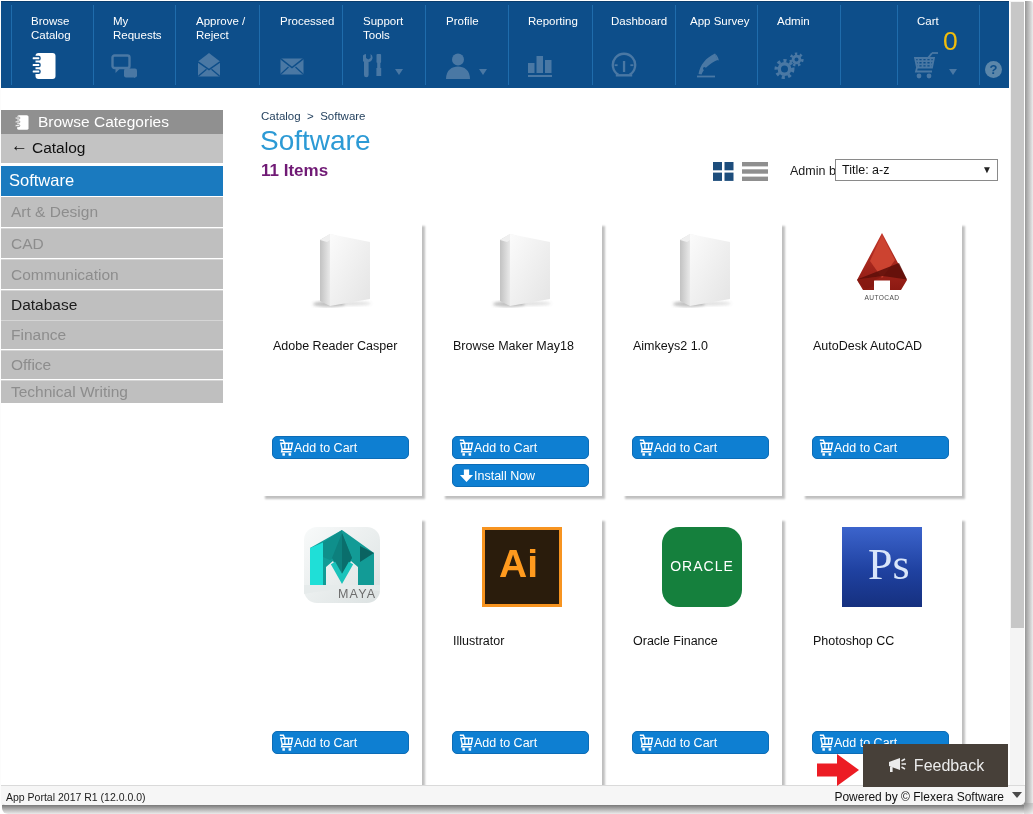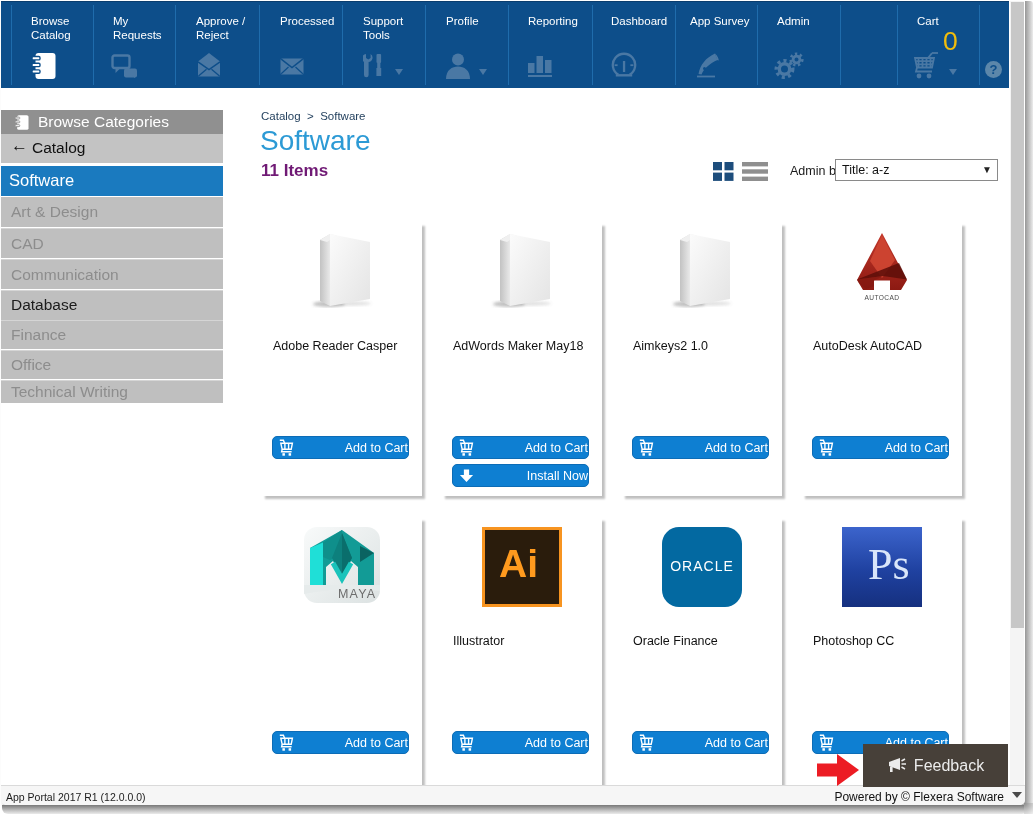--- a/index.html
+++ b/index.html
@@ -16,21 +16,21 @@
 .navtxt { position:absolute; top:12px; color:#fff; font-size:11.5px; line-height:14px; white-space:pre; }
 .icb { position:absolute; }
 .caret { position:absolute; width:0; height:0; border-left:4.5px solid transparent;
   border-right:4.5px solid transparent; border-top:6px solid #4a78a4; }
 
 .siderow { position:absolute; left:1px; width:222px; font-size:15.5px; }
 
 .btn { position:absolute; left:10px; width:137px; height:23px; background:#0e7fd2;
   border:1px solid #0c6cb6; border-radius:5px; color:#fff; font-size:12.5px;
   display:flex; align-items:center; }
-.btn .lbl { flex:1; text-align:right; }
+.btn .lbl { flex:1; text-align:left; }
 .card { position:absolute; width:160px; height:273px; background:#fff;
   box-shadow:2.5px 2.5px 2px rgba(0,0,0,.25); }
 .cname { position:absolute; left:11px; right:4px; top:115px; font-size:12.5px;
   line-height:17.5px; color:#111; }
 .cicon { position:absolute; left:0; right:0; top:6px; height:84px; text-align:center; }
 </style>
 </head>
 <body>
 <div id="win"></div>
 <div class="abs" style="left:1025px;top:1px;width:8px;height:807px;background:linear-gradient(to right,#979797,#c9c9c9 60%,#ececec);border-radius:0 3px 0 0"></div>
@@ -270,21 +270,21 @@
         <svg style="margin-left:6px" width="15" height="18" viewBox="0 0 15 18">
           <use href="#cartw"></use>
         </svg>
         <span class="lbl">Add to Cart</span>
       </div>
 </div>
 <div class="card" style="left:442px;top:223px">
   <div class="cicon"><svg width="64" height="80" viewBox="0 0 64 80">
           <use href="#boxicon"></use>
         </svg></div>
-  <div class="cname">AdWords Maker May18</div>
+  <div class="cname">Browse Maker May18</div>
   <div class="btn" style="top:213px">
         <svg style="margin-left:6px" width="15" height="18" viewBox="0 0 15 18">
           <use href="#cartw"></use>
         </svg>
         <span class="lbl">Add to Cart</span>
       </div>
   <div class="btn" style="top:241px">
         <svg style="margin-left:6px" width="15" height="16" viewBox="0 0 16 16">
           <path d="M5.2,1 L10.8,1 L10.8,7 L15,7 L8,14.5 L1,7 L5.2,7 Z" fill="#fff"></path>
         </svg>
@@ -353,21 +353,21 @@
   <div class="cname">Illustrator</div>
   <div class="btn" style="top:213px">
         <svg style="margin-left:6px" width="15" height="18" viewBox="0 0 15 18">
           <use href="#cartw"></use>
         </svg>
         <span class="lbl">Add to Cart</span>
       </div>
 </div>
 <div class="card" style="left:622px;top:518px">
   <div class="cicon" style="top:9px">
-    <div style="display:inline-block;width:80px;height:80px;background:#0369a1;border-radius:17px;position:relative">
+    <div style="display:inline-block;width:80px;height:80px;background:#15803d;border-radius:17px;position:relative">
       <span style="position:absolute;left:0;right:0;top:31px;color:#fff;font-size:14px;text-align:center;letter-spacing:1px;font-family:'Liberation Sans',sans-serif">ORACLE</span>
     </div>
   </div>
   <div class="cname">Oracle Finance</div>
   <div class="btn" style="top:213px">
         <svg style="margin-left:6px" width="15" height="18" viewBox="0 0 15 18">
           <use href="#cartw"></use>
         </svg>
         <span class="lbl">Add to Cart</span>
       </div>

